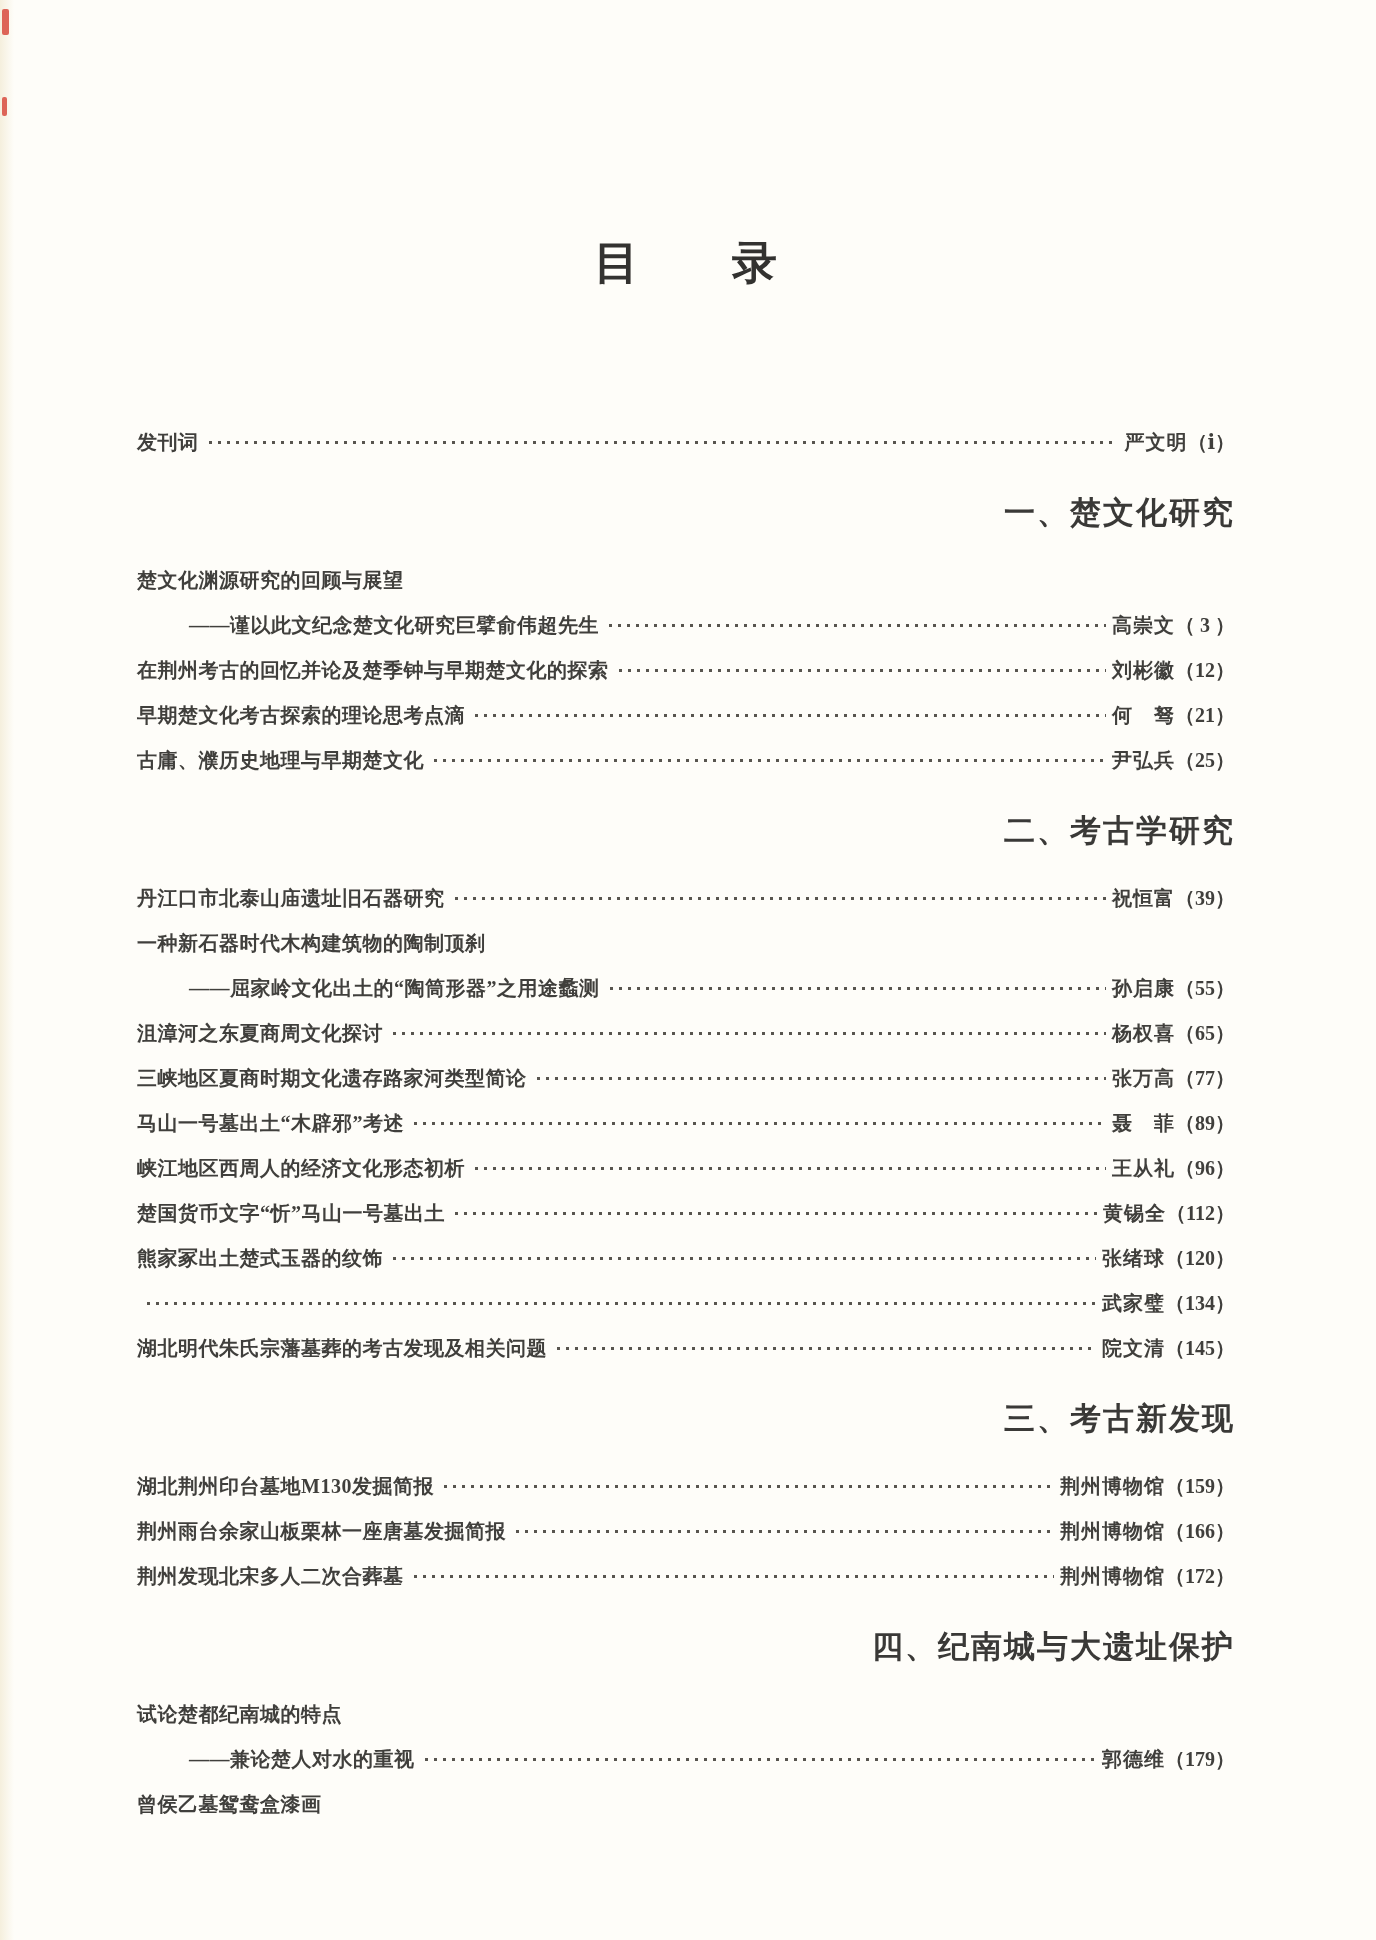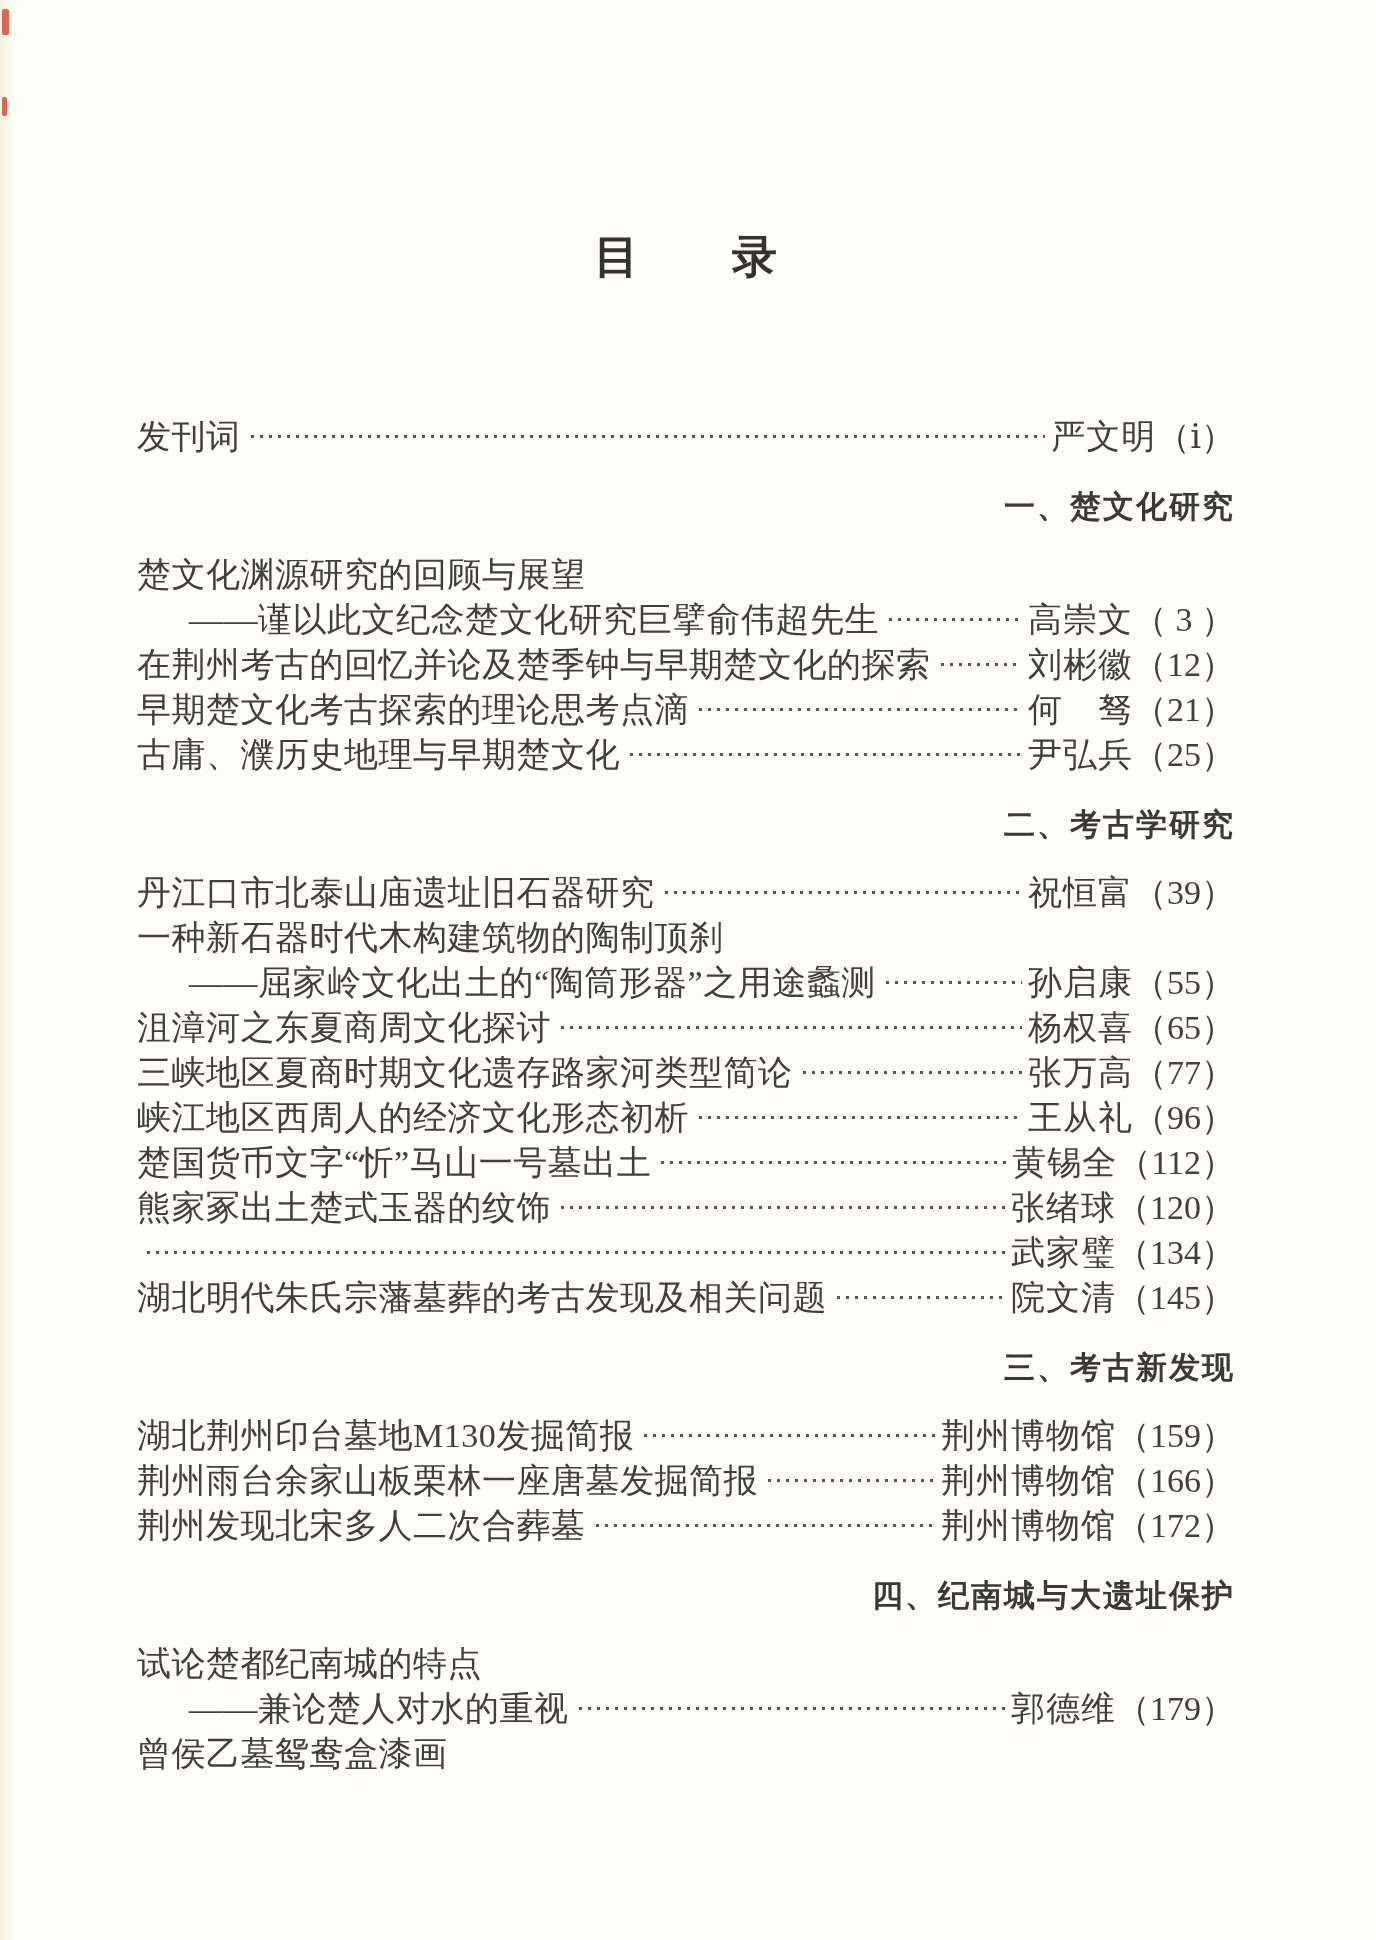--- a/index.html
+++ b/index.html
@@ -13,38 +13,39 @@
   }
   .scan-edge{
     position:absolute;left:0;top:0;bottom:0;width:14px;
     background:linear-gradient(to right,#f5efdd,rgba(245,239,221,0));
     pointer-events:none;
   }
   .red-mark{position:absolute;border-radius:2px;opacity:.85;}
   .red-mark.m1{left:2px;top:9px;width:7px;height:26px;}
   .red-mark.m2{left:2px;top:97px;width:5px;height:19px;}
   .content{
-    position:absolute;left:137px;right:141px;top:2px;
+    position:absolute;left:137px;right:141px;top:8px;
   }
   .page-title{
     margin:226px 0 0 0;
     text-align:center;
     font-size:45px;
     font-weight:bold;
     color:#333230;
     letter-spacing:1px;
     line-height:58px;
   }
   .toc-list{margin-top:128px;}
   .row{
     display:flex;
     align-items:center;
     height:45px;
-    font-size:34px;
+    font-size:20px;
     white-space:nowrap;
+    font-weight:bold;
   }
   .row.indent{padding-left:52px;align-items:center;}
   .row .t{flex:0 0 auto;letter-spacing:.5px;}
   .leader{
     flex:1 1 auto;
     height:45px;
     margin:0 6px 0 5px;
     background-image:radial-gradient(circle,#58554f 1.5px,rgba(0,0,0,0) 1.9px);
     background-size:9px 9px;
     background-repeat:repeat-x;
@@ -130,20 +131,26 @@
         <span class="author">杨权喜</span>
         <span class="page-no">（65）</span>
       </div>
       <div class="row">
         <span class="t">三峡地区夏商时期文化遗存路家河类型简论</span>
         <span class="leader"></span>
         <span class="author">张万高</span>
         <span class="page-no">（77）</span>
       </div>
       <div class="row">
+        <span class="t">马山一号墓出土“木辟邪”考述</span>
+        <span class="leader"></span>
+        <span class="author">聂　菲</span>
+        <span class="page-no">（89）</span>
+      </div>
+      <div class="row">
         <span class="t">峡江地区西周人的经济文化形态初析</span>
         <span class="leader"></span>
         <span class="author">王从礼</span>
         <span class="page-no">（96）</span>
       </div>
       <div class="row">
         <span class="t">楚国货币文字“忻”马山一号墓出土</span>
         <span class="leader"></span>
         <span class="author">黄锡全</span>
         <span class="page-no">（112）</span>

